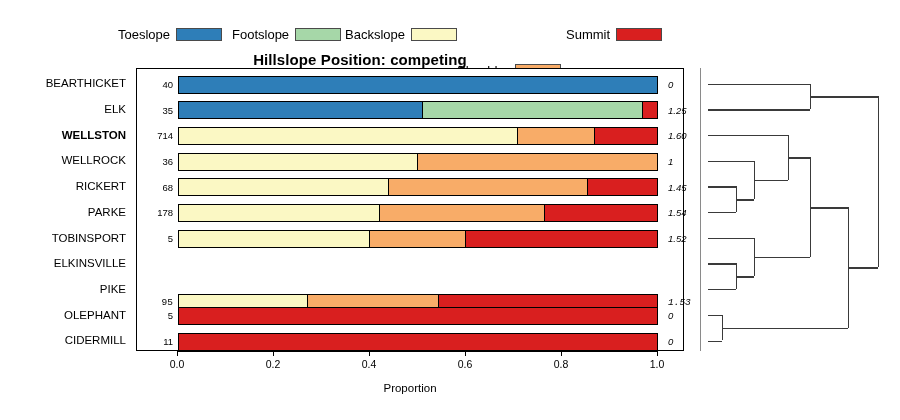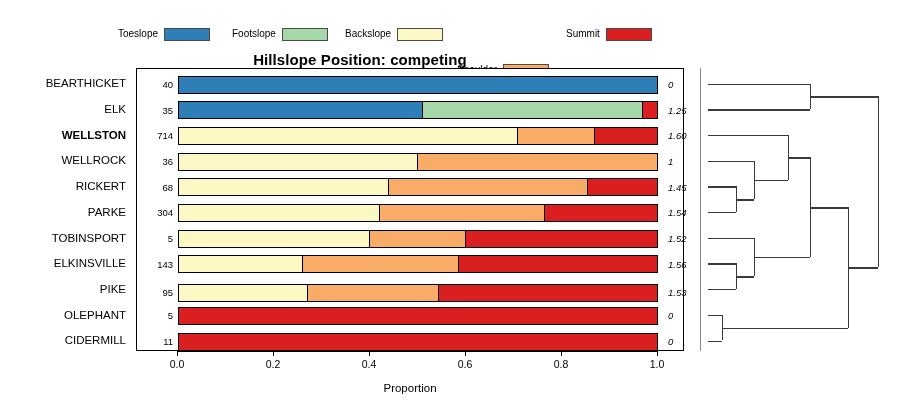--- a/index.html
+++ b/index.html
@@ -7,21 +7,21 @@
        font-family:"Liberation Sans",sans-serif;color:#000;overflow:hidden;}
   #root{position:relative;width:900px;height:420px;}
 
   
   .title{position:absolute;left:0;top:3px;width:720px;text-align:center;
          font-size:15px;font-weight:bold;letter-spacing:.1px;margin-top:48px;}
 
   
   .legend{position:absolute;left:0;top:26px;width:720px;height:16px;}
   .lg-item{position:absolute;top:0;height:16px;display:flex;align-items:center;gap:6px;}
-  .lg-label{font-size:10px;line-height:1;white-space:nowrap;}
+  .lg-label{font-size:13px;line-height:1;white-space:nowrap;}
   .lg-swatch{width:46px;height:13px;border:1px solid #4a4a4a;box-sizing:border-box;}
 
   
   .panel{position:absolute;left:136px;top:68px;width:548px;height:283px;
          border:1px solid #000;box-sizing:border-box;background:#fff;}
 
   .row{position:absolute;left:0;width:548px;height:25.7px;}
   .bar{position:absolute;left:41px;top:4px;width:480px;height:18px;
        border:1.6px solid #000;box-sizing:border-box;display:flex;overflow:hidden;}
   .seg{height:100%;border-right:1.6px solid #000;box-sizing:border-box;}
@@ -145,47 +145,38 @@
       <div class="row" style="top: 105.3px;">
         <div class="n-val">68</div>
         <div class="bar">
           <div class="seg" style="background: rgb(251, 248, 196); width: 44%;"></div>
           <div class="seg" style="background: rgb(248, 172, 104); width: 41.5%;"></div>
           <div class="seg" style="background: rgb(217, 31, 31); width: 14.5%;"></div>
         </div>
         <div class="h-val">1.45</div>
       </div>
       <div class="row" style="top: 131px;">
-        <div class="n-val">304</div>
+        <div class="n-val">178</div>
         <div class="bar">
           <div class="seg" style="background: rgb(251, 248, 196); width: 42%;"></div>
           <div class="seg" style="background: rgb(248, 172, 104); width: 34.5%;"></div>
           <div class="seg" style="background: rgb(217, 31, 31); width: 23.5%;"></div>
         </div>
         <div class="h-val">1.54</div>
       </div>
       <div class="row" style="top: 156.7px;">
         <div class="n-val">5</div>
         <div class="bar">
           <div class="seg" style="background: rgb(251, 248, 196); width: 40%;"></div>
           <div class="seg" style="background: rgb(248, 172, 104); width: 20%;"></div>
           <div class="seg" style="background: rgb(217, 31, 31); width: 40%;"></div>
         </div>
         <div class="h-val">1.52</div>
       </div>
-      <div class="row" style="top: 182.4px;">
-        <div class="n-val">143</div>
-        <div class="bar">
-          <div class="seg" style="background: rgb(251, 248, 196); width: 26%;"></div>
-          <div class="seg" style="background: rgb(248, 172, 104); width: 32.5%;"></div>
-          <div class="seg" style="background: rgb(217, 31, 31); width: 41.5%;"></div>
-        </div>
-        <div class="h-val">1.56</div>
-      </div>
-      <div class="row" style="top: 211px;">
+      <div class="row" style="top: 221px; font-family: Liberation Mono, monospace;">
         <div class="n-val">95</div>
         <div class="bar">
           <div class="seg" style="background: rgb(251, 248, 196); width: 27%;"></div>
           <div class="seg" style="background: rgb(248, 172, 104); width: 27.5%;"></div>
           <div class="seg" style="background: rgb(217, 31, 31); width: 45.5%;"></div>
         </div>
         <div class="h-val">1.53</div>
       </div>
       <div class="row" style="top: 233.8px;">
         <div class="n-val">5</div>

